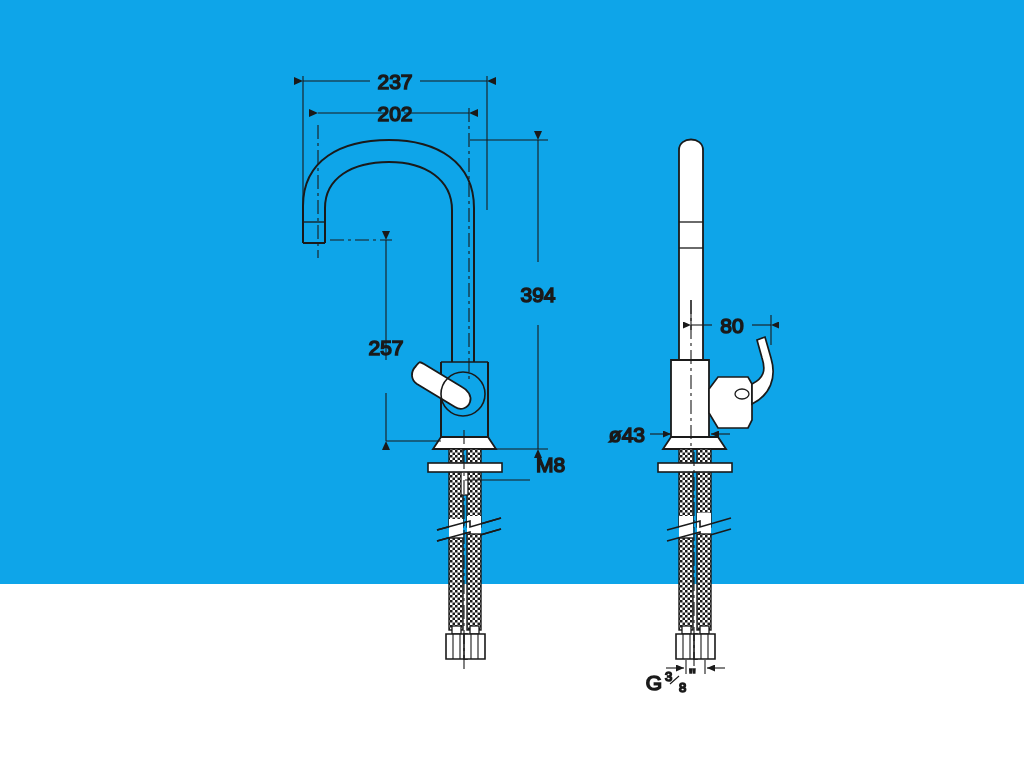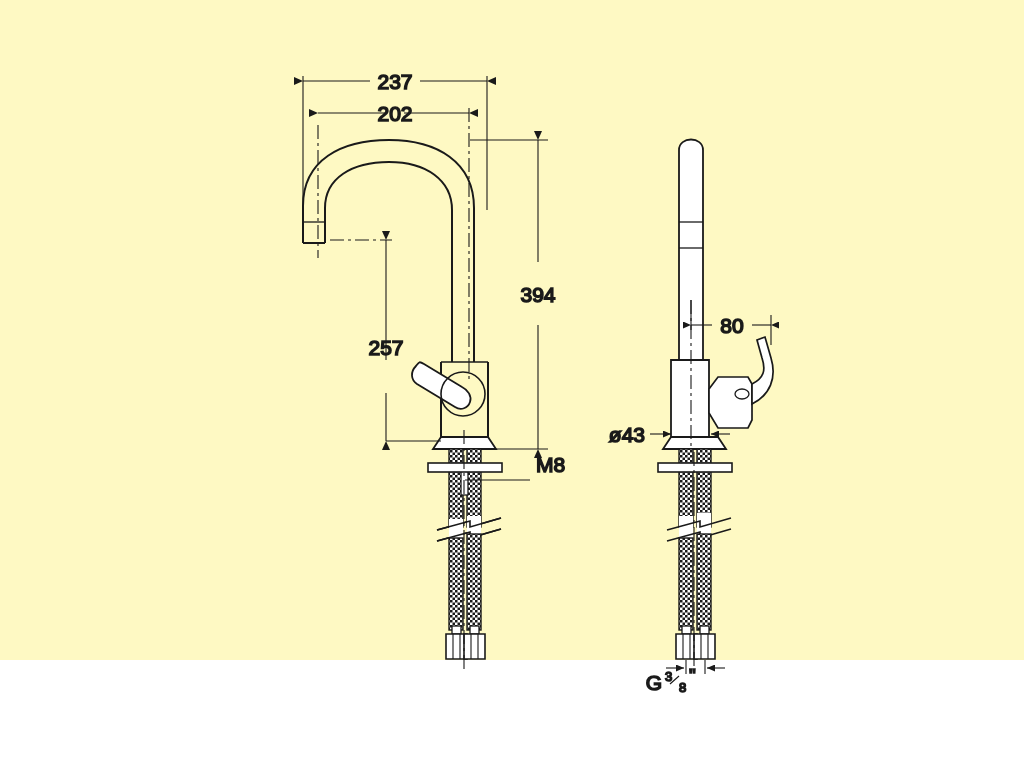--- a/index.html
+++ b/index.html
@@ -1,19 +1,19 @@
 <!DOCTYPE html>
 <html><head>
 <meta charset="utf-8">
 <title>Technical Drawing</title>
 <style>
   html,body{margin:0;padding:0;background:#ffffff;}
   body{width:1024px;height:768px;overflow:hidden;
        font-family:"Liberation Sans",sans-serif;color:#1a1a1a;}
-  #sheet{position:relative;width:1024px;height:660px;background:#fef9c3;}
+  #sheet{position:relative;width:1024px;height:584px;background:#0ea5e9;}
   svg{display:block;}
   text{font-family:"Liberation Sans",sans-serif;fill:#1a1a1a;}
   .dimtext{font-size:21px;}
   .dimtext-sm{font-size:19px;}
   .frac{font-size:13px;}
 </style>
 </head>
 <body>
 
 <div id="sheet">

